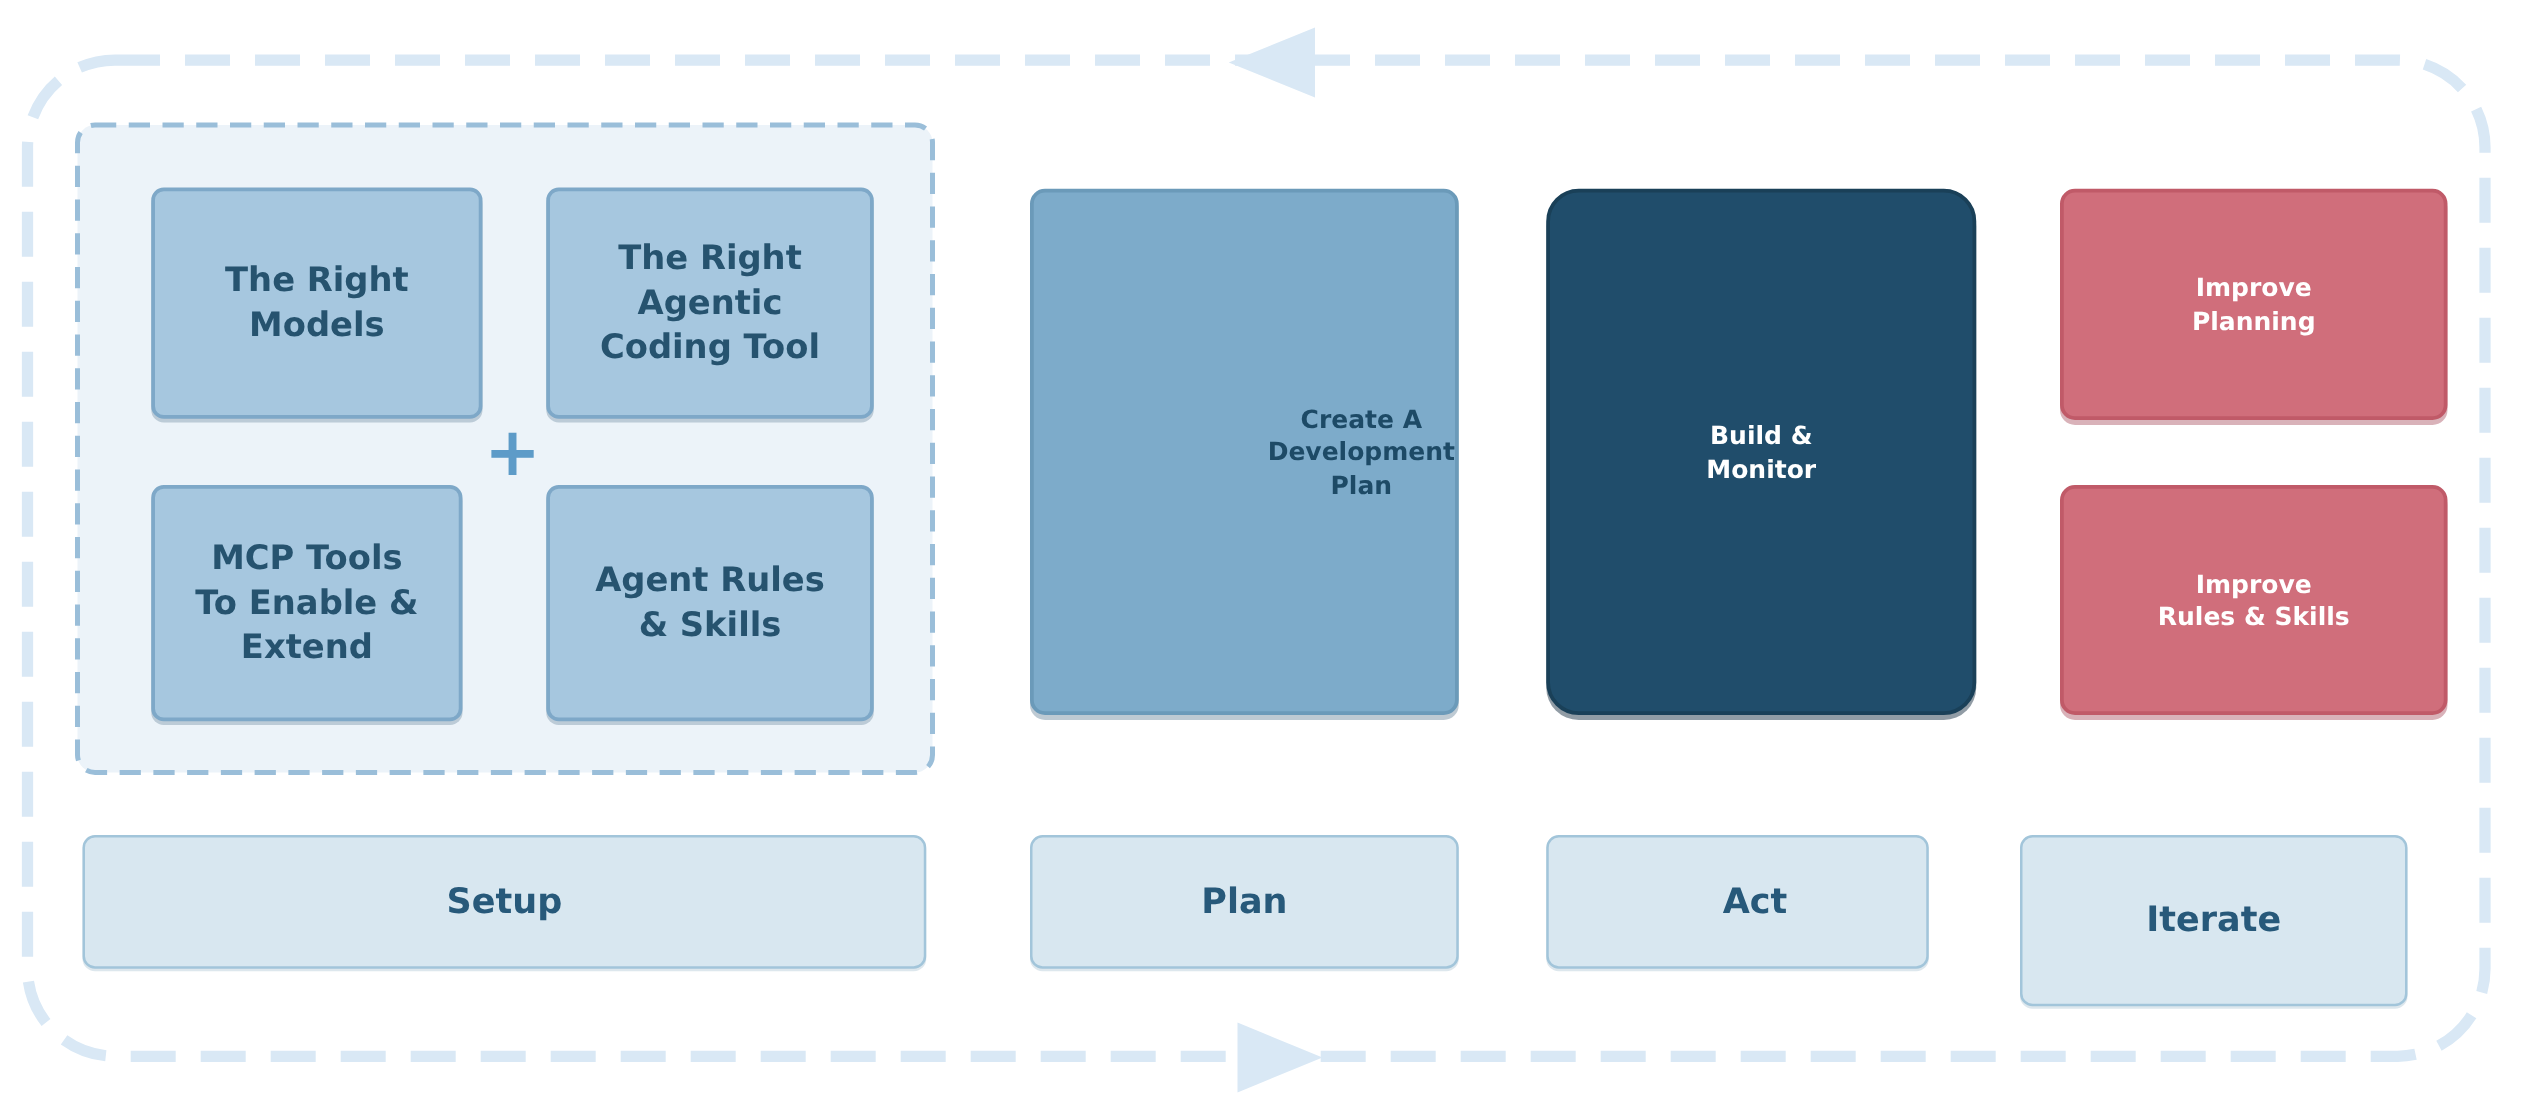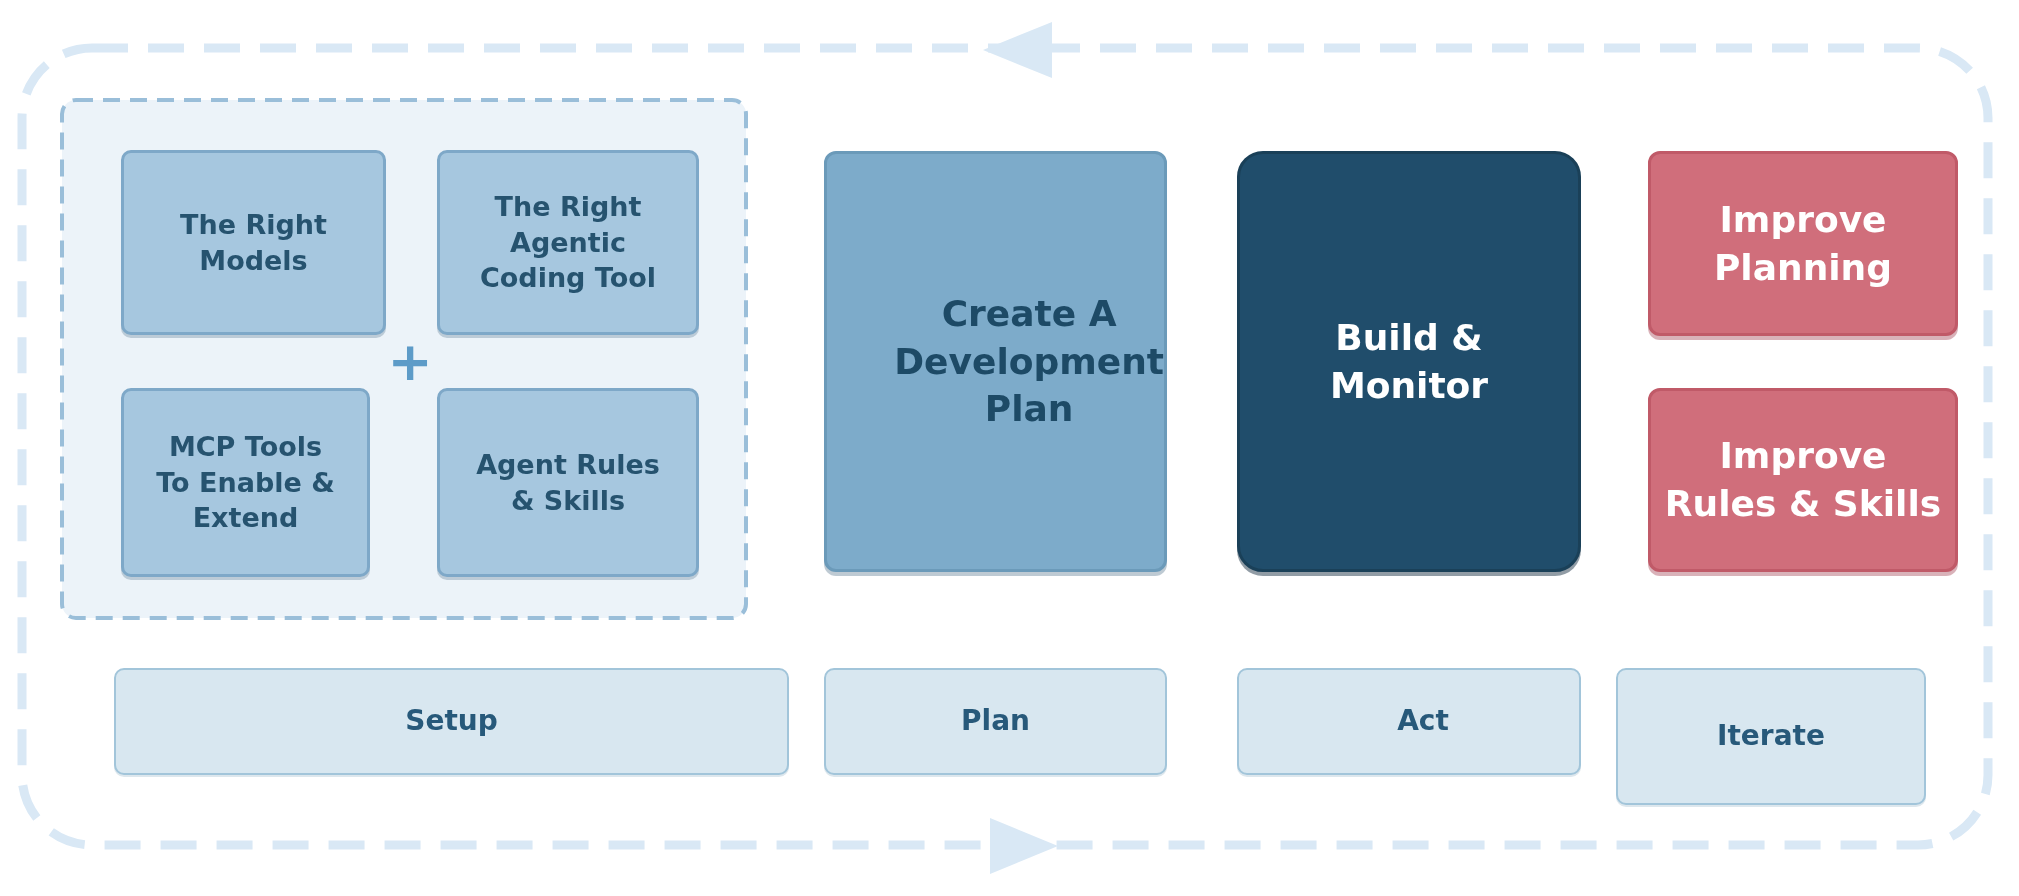--- a/index.html
+++ b/index.html
@@ -60,21 +60,21 @@
   .plus {
     position: absolute;
     display: flex;
     align-items: center;
     justify-content: center;
     color: var(--plus, #5d9bc8);
     font-size: 54px;
     line-height: 1;
   }
   .big {
-    font-size: 36px;
+    font-size: 20px;
     border-radius: 12px;
   }
   .plan-box {
     background: var(--plan-bg, #7dabca);
     border: 3px solid var(--plan-border, #6b9ab9);
     color: var(--plan-text, #1d4a66);
     box-shadow: 0 4px 0 rgba(40, 80, 110, 0.3);
     justify-content: flex-end;
   }
   .act-box {
@@ -143,26 +143,26 @@
 
   <div class="box big improve-box" style="left:1648px; top:151px; width:310px; height:185px;">
     <span class="lbl">Improve
 Planning</span>
   </div>
   <div class="box big improve-box" style="left:1648px; top:388px; width:310px; height:184px;">
     <span class="lbl">Improve
 Rules &amp; Skills</span>
   </div>
 
-  <div class="box stage" style="left:66px; top:668px; width:675px; height:107px;margin-left:48px;">
+  <div class="box stage" style="left:66px; top:668px; width:675px; height:107px;">
     <span class="lbl">Setup</span>
   </div>
   <div class="box stage" style="left:824px; top:668px; width:343px; height:107px;">
     <span class="lbl">Plan</span>
   </div>
-  <div class="box stage" style="left:1237px; top:668px; width:344px; height:107px;padding-left:28px;">
+  <div class="box stage" style="left:1237px; top:668px; width:306px; height:107px;padding-left:28px;">
     <span class="lbl">Act</span>
   </div>
   <div class="box stage" style="left:1616px; top:668px; width:310px; height:137px;">
     <span class="lbl">Iterate</span>
   </div>
 
 </div>
 
 </body></html>

